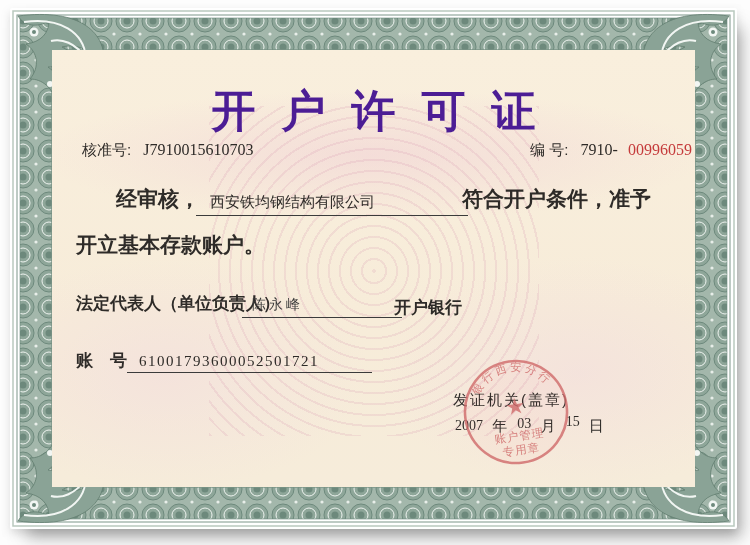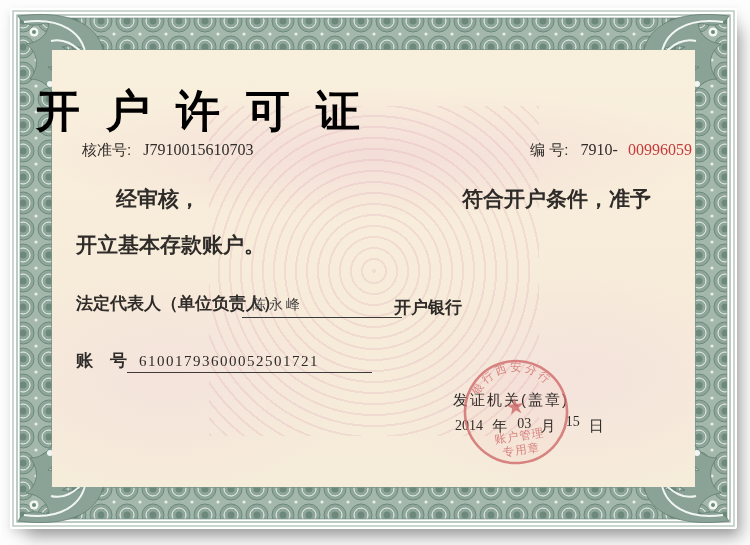--- a/index.html
+++ b/index.html
@@ -11,22 +11,22 @@
     background-image:
       repeating-radial-gradient(circle at 50% 50%, rgba(214,150,175,0.20) 0 2px, rgba(0,0,0,0) 2px 11px),
       radial-gradient(ellipse 70% 20% at 50% 24%, rgba(238,198,212,.42), rgba(0,0,0,0) 75%),
       radial-gradient(ellipse 45% 38% at 18% 74%, rgba(240,212,224,.38), rgba(0,0,0,0) 70%),
       radial-gradient(ellipse 45% 38% at 82% 74%, rgba(240,212,224,.38), rgba(0,0,0,0) 70%),
       linear-gradient(180deg,#f9efdd 0%,#f7ecd9 60%,#f6ecda 100%);
     background-size:330px 330px,auto,auto,auto,auto;
     background-position:50% 52%,0 0,0 0,0 0,0 0;
     background-repeat:no-repeat,no-repeat,no-repeat,no-repeat,no-repeat;}
   .txt{position:absolute;color:#2e2b28;white-space:nowrap;}
-  .title{left:0;right:0;top:74px;font-size:44px;font-weight:700;
-    letter-spacing:26px;padding-left:26px;color:#000000;font-family:"DejaVu Serif","Liberation Serif",serif;}
+  .title{left:0;right:0;top:74px;text-align:center;font-size:44px;font-weight:700;
+    letter-spacing:26px;padding-left:26px;color:#4c1d95;font-family:"DejaVu Serif","Liberation Serif",serif;}
   .approval{left:72px;top:133px;font-size:15px;}
   .serial{left:492px;top:133px;font-size:15px;padding-left:28px;}
   .num{font-family:"Liberation Serif","DejaVu Serif",serif;}
   .serial .red{color:#c53b3b;margin-left:6px;}
   .b21{font-size:21px;font-weight:700;}
   .reviewed{left:106px;top:177px;}
   .company-line{position:absolute;left:186px;top:172px;width:258px;height:32px;
     border-bottom:1.5px solid #3b3b3b;display:flex;align-items:flex-end;padding:0 0 3px 14px;
     font-size:15px;color:#2e2b28;white-space:nowrap;}
   .qualify{left:452px;top:177px;}
@@ -95,37 +95,40 @@
       <span>核准号:</span>
       <span class="num" style="margin-left:8px;font-size:16px;">J7910015610703</span>
     </div>
     <div class="txt serial">
       <span>编 号:</span>
       <span class="num" style="margin-left:8px;font-size:16px;">7910-</span>
       <span class="num red" style="font-size:16px;">00996059</span>
     </div>
 
     <div class="txt b21 reviewed">经审核，</div>
+    <div class="company-line">
+      <span>西安铁均钢结构有限公司</span>
+    </div>
     <div class="txt b21 qualify">符合开户条件，准予</div>
     <div class="txt b17 legal-label">法定代表人（单位负责人）</div>
 
     <div class="txt b21 open-account">开立基本存款账户。</div>
     <div class="name-line">
       <span>陈永峰</span>
     </div>
     <div class="txt b17 bank-label">开户银行</div>
 
     <div class="txt b17 account-label">账　号</div>
     <div class="account-line num">
       <span>61001793600052501721</span>
     </div>
 
     <div class="txt issuer">发证机关(盖章)</div>
     <div class="txt dateline">
-      <span class="dnum y">2014</span>
+      <span class="dnum y">2007</span>
       <span class="unit">年</span>
       <span class="dnum m">03</span>
       <span class="unit">月</span>
       <span class="dnum d">15</span>
       <span class="unit">日</span>
     </div>
 
     <svg class="stamp" width="116" height="116" viewBox="0 0 116 116">
       <defs>
           <path id="arc" d="M17,58 A41,41 0 0 1 99,58" fill="none"></path>

